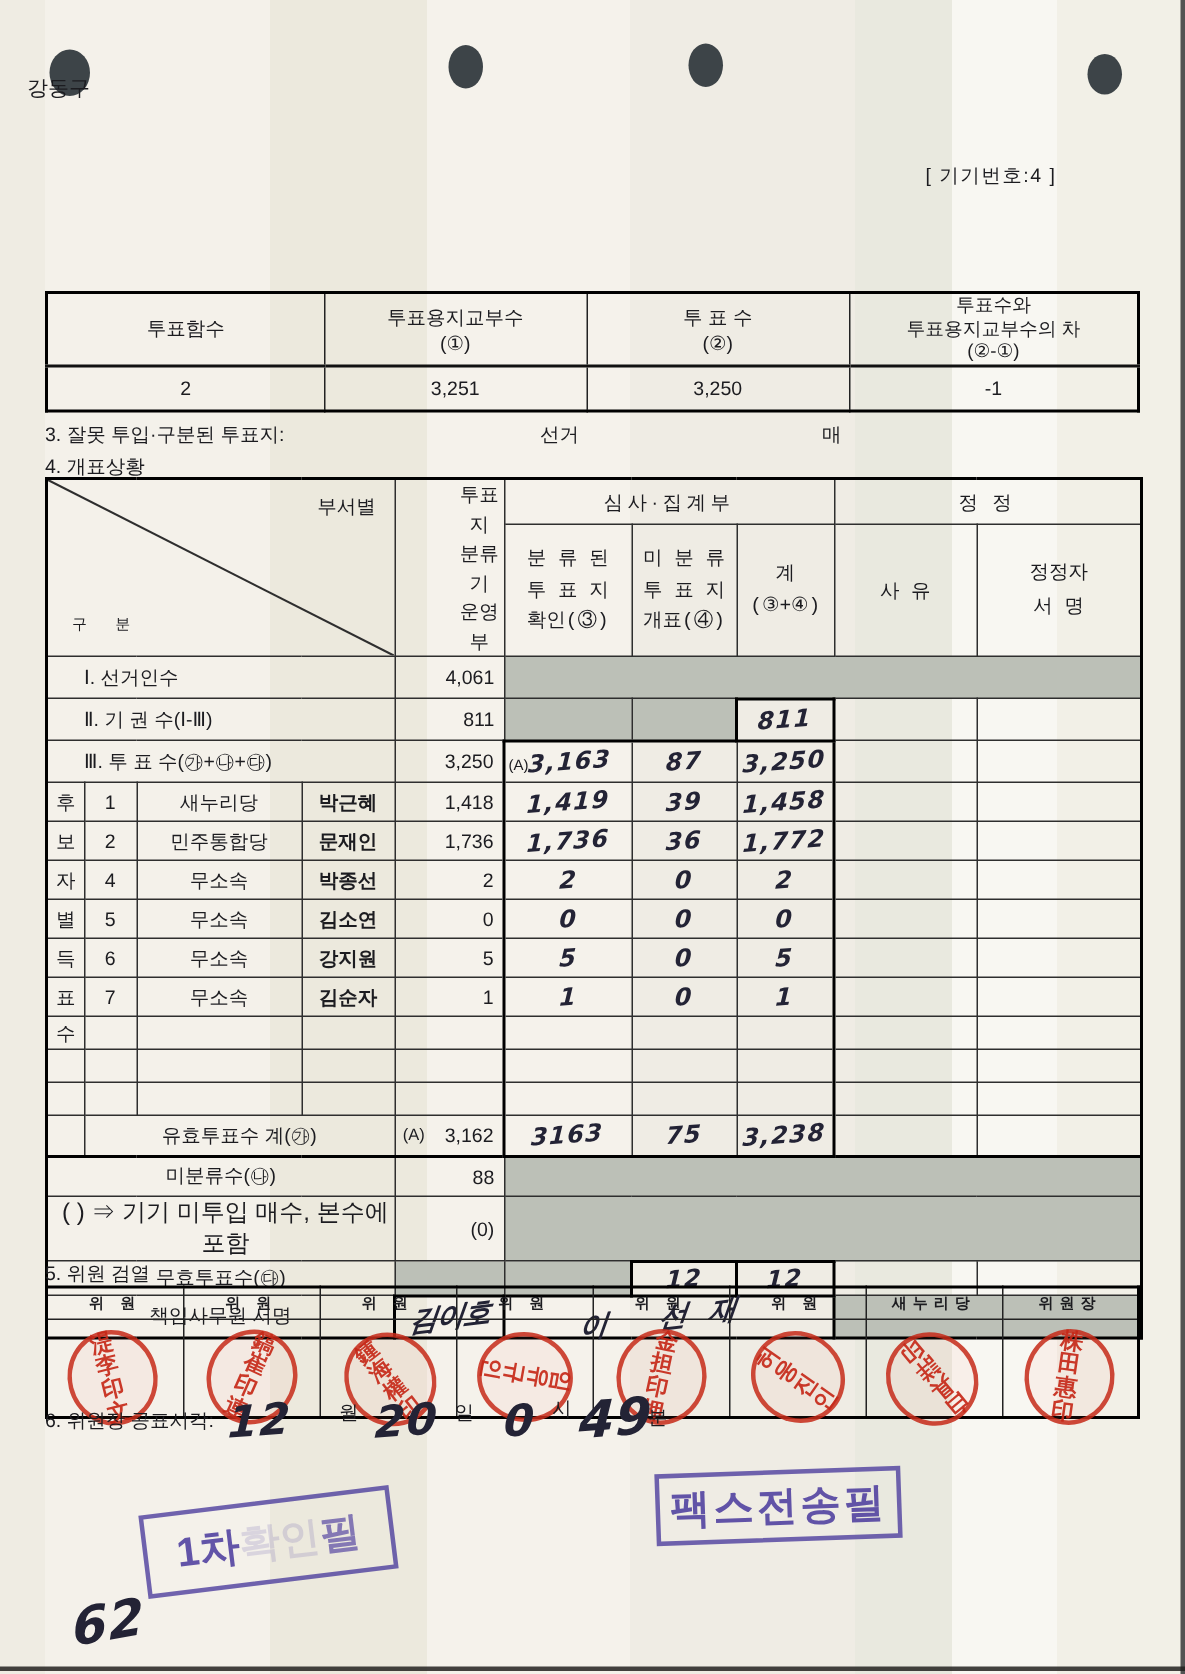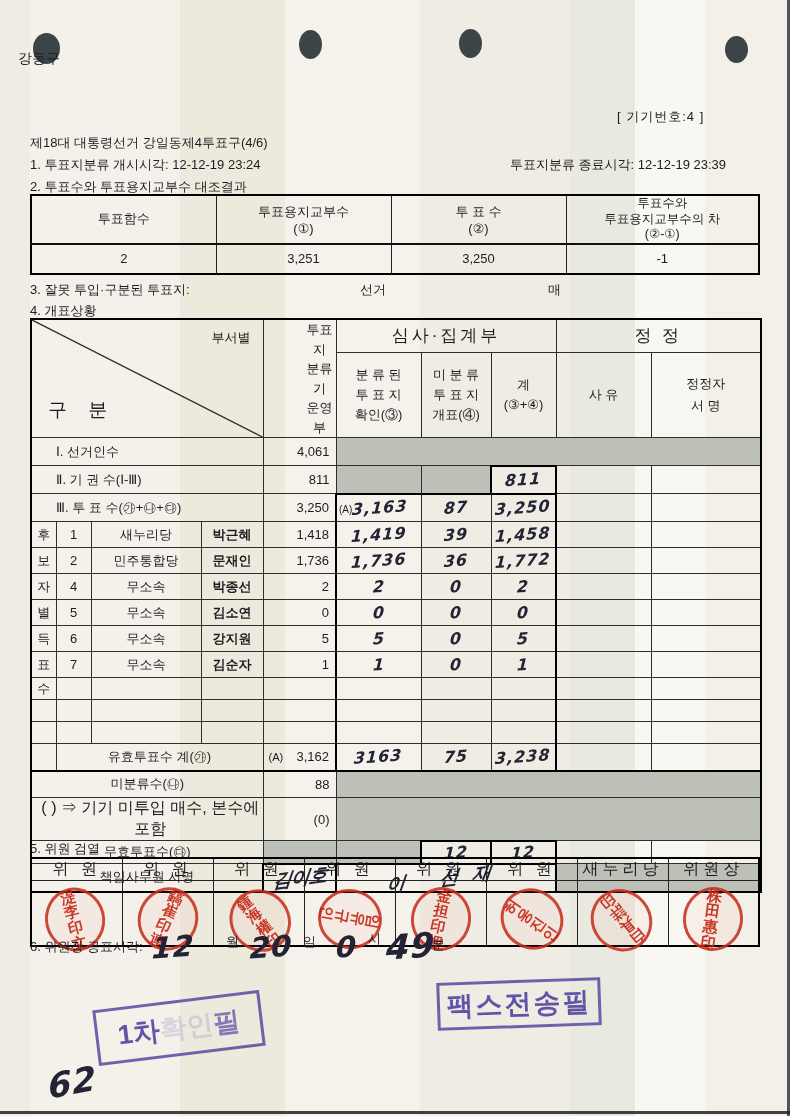--- a/index.html
+++ b/index.html
@@ -31,34 +31,34 @@
   .bL{border-left:2.6px solid #000!important;}
   .bR{border-right:2.6px solid #000!important;}
   .bT{border-top:2.6px solid #000!important;}
   .bB{border-bottom:2.6px solid #000!important;}
   .thickbox{border:2.6px solid #000!important;}
   .num{text-align:right;padding-right:6px;}
   .numflex{display:flex;justify-content:space-between;align-items:center;padding:0 4px 0 3px;}
   .numflex .pf{font-size:11px;}
   .leftpad{text-align:left;padding-left:24px;}
   .note{text-align:center;padding-left:8px;font-size:16px;}
-  .grp{font-size:17px;letter-spacing:3px;}
+  .grp{font-size:13px;letter-spacing:3px;}
   .diag{position:relative;}
   .diag svg{position:absolute;left:0;top:0;width:100%;height:100%;}
   .diag .dt{position:absolute;top:9px;right:12px;font-size:13px;}
-  .diag .db{position:absolute;bottom:14px;left:16px;font-size:19px;letter-spacing:8px;}
+  .diag .db{position:absolute;bottom:14px;left:16px;font-size:10px;letter-spacing:8px;}
 
   .hw{font-family:"DejaVu Sans",sans-serif;font-style:italic;color:#232335;
       display:inline-block;transform:rotate(-4deg) skewX(-7deg);font-size:16px;font-weight:bold;letter-spacing:1px;}
   .hw-big{font-size:29px;font-weight:bold;}
   .sig{font-size:19px;letter-spacing:-1px;transform:rotate(-7deg) skewX(-14deg);}
 
   .tcom{border:2.2px solid #000;}
   .tcom td{border:1px solid #222;}
-  .tcom .hd td{height:20px;font-size:16px;letter-spacing:4px;}
+  .tcom .hd td{height:20px;font-size:10px;letter-spacing:4px;font-weight:bold;}
   .tcom .st td{height:48px;}
   .seal{width:54px;height:58px;border:3.5px solid rgba(198,42,26,.85);border-radius:50%;
         margin:0 auto;position:relative;top:6px;display:flex;align-items:center;justify-content:center;
         background:rgba(255,120,100,.06);}
   .seal span{display:inline-block;width:2.3em;font-size:15px;font-weight:bold;line-height:1.05;
         color:rgba(198,40,24,.92);word-break:break-all;text-align:center;letter-spacing:3px;}
   .st td:nth-child(1) .seal{transform:rotate(-14deg) translateX(-2px);}
   .st td:nth-child(2) .seal{transform:rotate(24deg);}
   .st td:nth-child(3) .seal{transform:rotate(-38deg) translateY(2px);}
   .st td:nth-child(4) .seal{transform:rotate(100deg);}
@@ -77,24 +77,20 @@
 
 <div class="page">
 
   <div class="hole" style="left:33px;top:33px;width:27px;height:31px;"></div>
   <div class="hole" style="left:299px;top:30px;width:23px;height:29px;"></div>
   <div class="hole" style="left:459px;top:29px;width:23px;height:29px;"></div>
   <div class="hole" style="left:725px;top:36px;width:23px;height:27px;"></div>
 
   <div class="abs lbl14" style="left:18px;top:50px;">강동구</div>
   <div class="abs lbl13" style="left:617px;top:108px;letter-spacing:1px;">[ 기기번호:4 ]</div>
-  <div class="abs lbl13" style="left:30px;top:134px;">제18대 대통령선거 강일동제4투표구(4/6)</div>
-  <div class="abs lbl13" style="left:30px;top:156px;">1. 투표지분류 개시시각: 12-12-19 23:24</div>
-  <div class="abs lbl13" style="left:510px;top:156px;">투표지분류 종료시각: 12-12-19 23:39</div>
-  <div class="abs lbl13" style="left:30px;top:178px;">2. 투표수와 투표용지교부수 대조결과</div>
 
   <table class="t1 abs" style="left:30px;top:194px;width:728px;">
     <colgroup>
         <col style="width:185px">
         <col style="width:175px">
         <col style="width:175px">
         <col style="width:193px">
       </colgroup>
     <tbody>
         <tr style="height:46px;">
@@ -142,21 +138,21 @@
             </svg>
         <span class="dt">부서별</span>
         <span class="db">구 분</span>
       </td>
       <td rowspan="2" style="line-height:1.5;padding-left:42px;">투표지
 분류기
 운영부</td>
       <td colspan="3" class="grp">심사·집계부</td>
       <td colspan="2" class="grp">정      정</td>
     </tr>
-    <tr style="height:63px;">
+    <tr style="height:63px;font-family:Liberation Mono, monospace;">
       <td style="line-height:1.55;">분 류 된
 투 표 지
 확인(③)</td>
       <td style="line-height:1.55;">미 분 류
 투 표 지
 개표(④)</td>
       <td style="line-height:1.55;">계
 (③+④)</td>
       <td>사  유</td>
       <td style="line-height:1.7;">정정자

